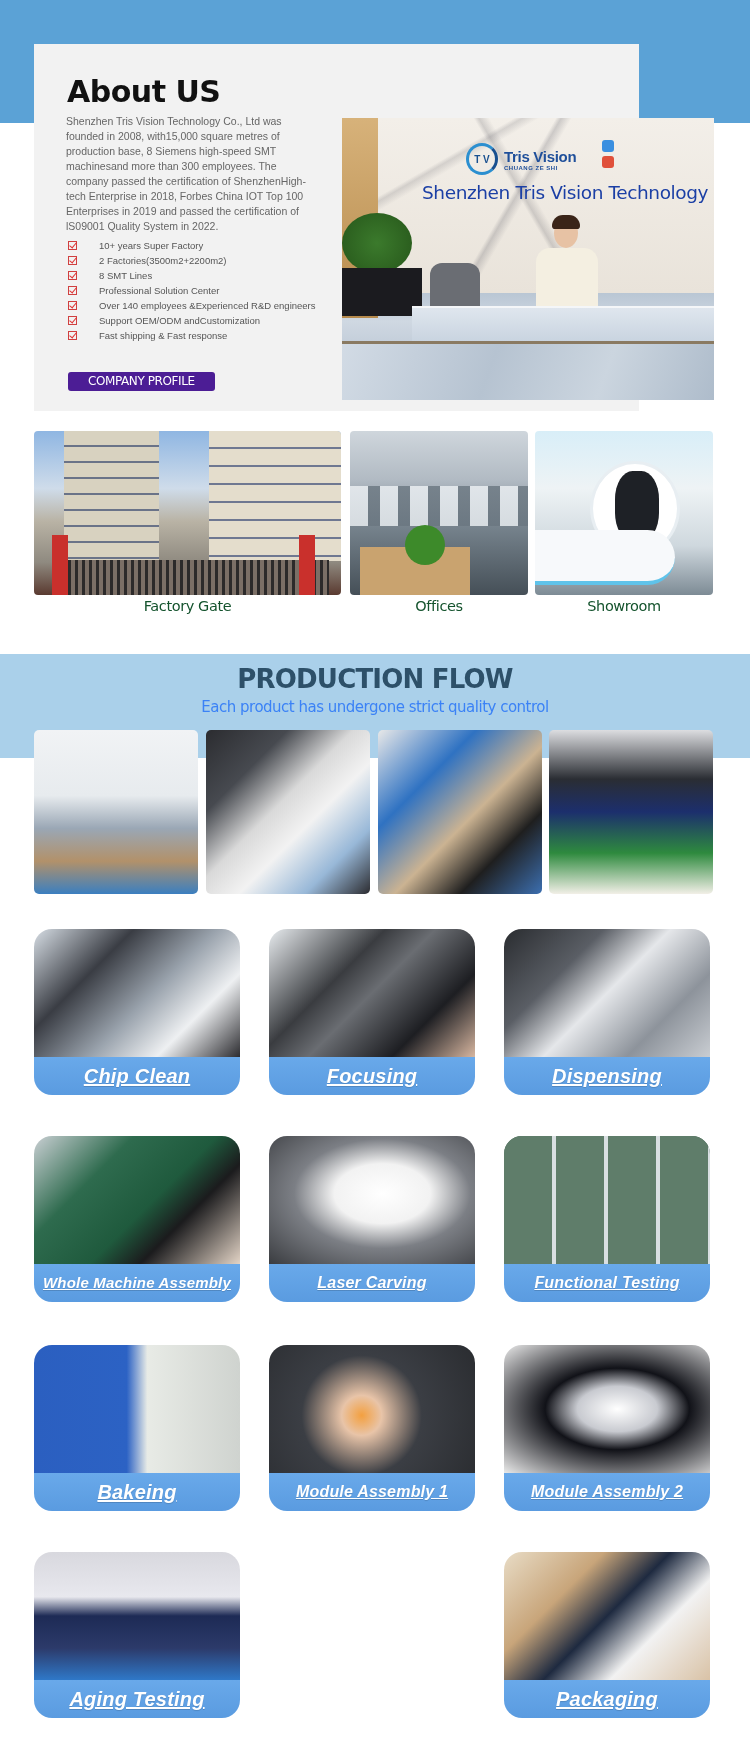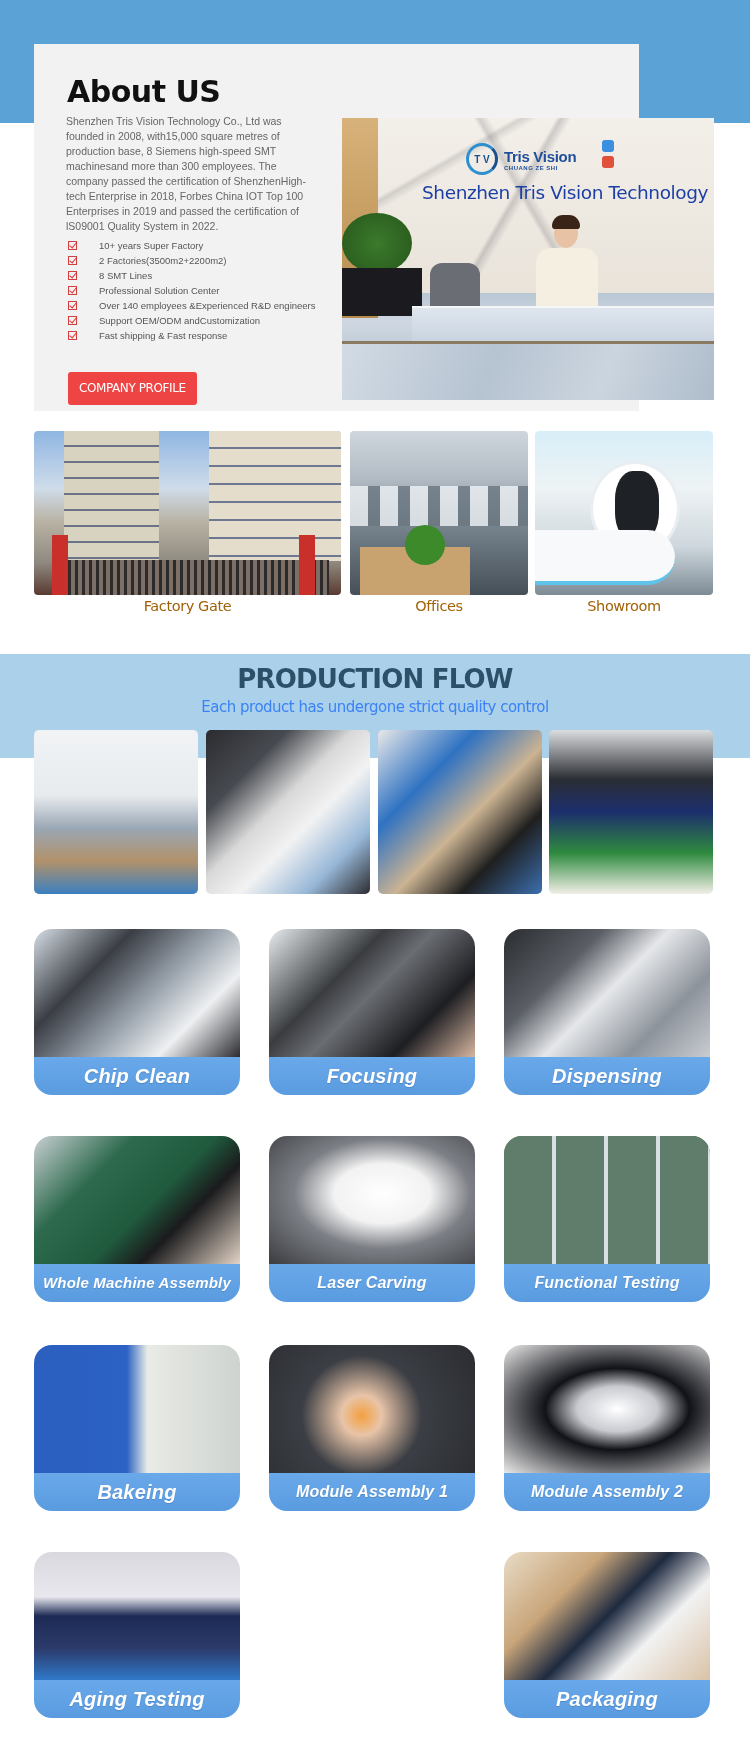--- a/index.html
+++ b/index.html
@@ -8,21 +8,21 @@
 
   
   .top-band { position: absolute; left: 0; top: 0; width: 750px; height: 123px; background: #5ba2d6; }
   .about-card { position: absolute; left: 34px; top: 44px; width: 605px; height: 367px; background: #f2f2f2; }
   .about-title { position: absolute; left: 67px; top: 74px; font-size: 30px; color: #111; font-family: "DejaVu Sans", sans-serif; letter-spacing: -0.5px; }
   .about-body { position: absolute; left: 66px; top: 114px; width: 250px; font-size: 10.5px; line-height: 15px; color: #666; font-family: "Liberation Sans", sans-serif; }
   .about-list { position: absolute; left: 68px; top: 238px; list-style: none; }
   .about-list li { font-size: 9.5px; line-height: 15px; color: #555; display: flex; align-items: center; gap: 22px; }
   .check { width: 9px; height: 9px; border: 1px solid #d04040; position: relative; display: inline-block; }
   .check::after { content: ""; position: absolute; left: 2px; top: -1px; width: 3px; height: 6px; border-right: 1.5px solid #e03030; border-bottom: 1.5px solid #e03030; transform: rotate(40deg); }
-  .profile-btn { position: absolute; left: 68px; top: 372px; height: 33px; padding: 0 11px; background: #ef4444; color: #fff; border-radius: 3px; font-size: 12px; line-height: 19px; font-family: "DejaVu Sans", sans-serif; letter-spacing: -0.4px; border: none; }
+  .profile-btn { position: absolute; left: 68px; top: 372px; height: 19px; padding: 0 20px; background: #4c1d95; color: #fff; border-radius: 3px; font-size: 12px; line-height: 19px; font-family: "DejaVu Sans", sans-serif; letter-spacing: -0.4px; border: none; }
 
   .reception { position: absolute; left: 342px; top: 118px; width: 372px; height: 282px; overflow: hidden;
     background: linear-gradient(180deg, #f3efe9 0%, #e9e3da 62%, #b9c6d4 62%, #cfd8e2 72%, #a7b6c7 100%); }
   .reception .marble { position: absolute; inset: 0; background:
       linear-gradient(120deg, transparent 40%, rgba(90,90,100,.25) 41%, transparent 43%),
       linear-gradient(60deg, transparent 55%, rgba(70,70,80,.2) 56%, transparent 58%),
       linear-gradient(150deg, transparent 20%, rgba(80,80,90,.18) 21%, transparent 23%); }
   .reception .shelf { position: absolute; left: 0; top: 0; width: 36px; height: 200px; background: linear-gradient(#d7b27a,#b68a4c); }
   .reception .plant { position: absolute; left: 0; top: 95px; width: 70px; height: 60px; border-radius: 50%; background: radial-gradient(circle,#3b7a2c,#26561a); }
   .reception .monitor { position: absolute; left: 0; top: 150px; width: 80px; height: 48px; background: #1b1b1f; }
@@ -39,21 +39,21 @@
   .logo-text { display: flex; flex-direction: column; }
   .logo-name { color: #1f4f9a; font-size: 15px; font-weight: bold; letter-spacing: -0.3px; }
   .logo-sub { color: #1f4f9a; font-size: 6px; font-weight: bold; letter-spacing: 0.5px; }
   .app-icons { position: absolute; left: 260px; top: 22px; display: flex; flex-direction: column; gap: 4px; }
   .app-icons span { width: 12px; height: 12px; border-radius: 3px; display: block; }
   .wall-text { position: absolute; left: 80px; top: 64px; color: #1b3fa5; font-size: 18.5px; letter-spacing: -0.4px; white-space: nowrap; font-family: "DejaVu Sans", sans-serif; }
 
   
   .photo-row { position: absolute; top: 431px; left: 0; width: 750px; }
   .photo { position: absolute; top: 0; height: 164px; border-radius: 4px; overflow: hidden; }
-  .photo-cap { position: absolute; top: 167px; text-align: center; font-size: 14.5px; color: #a16207; font-family: "DejaVu Sans", sans-serif; letter-spacing: -0.4px; }
+  .photo-cap { position: absolute; top: 167px; text-align: center; font-size: 14.5px; color: #14532d; font-family: "DejaVu Sans", sans-serif; letter-spacing: -0.4px; }
   .ph-gate { left: 34px; width: 307px; background: linear-gradient(180deg,#8fb6e2 0%,#cfdcea 35%,#b9b3a5 55%,#8f8a80 80%,#5a3a30 100%); }
   .ph-gate .bld1 { position: absolute; left: 30px; top: 0; width: 95px; height: 130px; background: repeating-linear-gradient(180deg,#d8d2c0 0 14px,#6a7388 14px 16px); }
   .ph-gate .bld2 { position: absolute; left: 175px; top: 0; width: 132px; height: 130px; background: repeating-linear-gradient(180deg,#e4ddcc 0 16px,#6f7891 16px 18px); }
   .ph-gate .gate { position: absolute; left: 20px; bottom: 0; width: 275px; height: 35px; background: repeating-linear-gradient(90deg,#2c2a2a 0 3px,#7b6f66 3px 7px); }
   .ph-gate .pillar { position: absolute; bottom: 0; width: 16px; height: 60px; background: #c9302c; }
   .ph-office { left: 350px; width: 178px; background: linear-gradient(180deg,#cfd6dc 0%,#b1bac3 30%,#7a8791 55%,#454f57 100%); }
   .ph-office .desk { position: absolute; left: 10px; bottom: 0; width: 110px; height: 48px; background: #c9a36f; }
   .ph-office .plant { position: absolute; left: 55px; bottom: 30px; width: 40px; height: 40px; border-radius: 50%; background: #3d8a2a; }
   .ph-office .screens { position: absolute; left: 0; top: 55px; width: 178px; height: 40px; background: repeating-linear-gradient(90deg,#eef2f5 0 18px,#6a7680 18px 30px); opacity: .8; }
   .ph-show { left: 535px; width: 178px; background: linear-gradient(180deg,#d8eef8 0%,#eef3f5 35%,#cfd8de 70%,#7d8b95 100%); }
@@ -67,21 +67,21 @@
   .pf-sub { position: absolute; left: 0; top: 698px; width: 750px; text-align: center; font-size: 15px; color: #3b82f6; font-family: "DejaVu Sans", sans-serif; letter-spacing: -0.5px; }
   .pf-photo { position: absolute; top: 730px; width: 164px; height: 164px; border-radius: 5px; overflow: hidden; }
   .pf1 { left: 34px; background: linear-gradient(180deg,#f1f3f5 0%,#e7ebee 40%,#9aa7b5 60%,#b2916a 80%,#3b7fc0 100%); }
   .pf2 { left: 206px; background: linear-gradient(135deg,#2b2c30 0%,#474a50 25%,#d9d9d9 45%,#f2f2f2 60%,#98b8d8 80%,#2c2c30 100%); }
   .pf3 { left: 378px; background: linear-gradient(135deg,#e8e8e8 0%,#2f72c2 30%,#cbb392 55%,#1f1f1f 75%,#3c6fb0 100%); }
   .pf4 { left: 549px; background: linear-gradient(180deg,#dcdde0 0%,#2a2d33 30%,#1c2f6d 50%,#2e8a3e 75%,#f2efe7 100%); }
 
   
   .proc-card { position: absolute; width: 206px; height: 166px; border-radius: 18px; overflow: hidden; }
   .proc-img { position: absolute; left: 0; top: 0; width: 206px; height: 128px; }
-  .proc-label { position: absolute; left: 0; top: 128px; width: 206px; height: 38px; background: linear-gradient(180deg,#69a9ea,#5a9be0); color: #fff; font-style: italic; font-weight: bold; text-align: center; line-height: 38px; font-family: "Liberation Sans", sans-serif; letter-spacing: 0.2px; text-shadow: 0 1px 1px rgba(0,0,0,.15); }
+  .proc-label { position: absolute; left: 0; top: 128px; width: 206px; height: 38px; background: linear-gradient(180deg,#69a9ea,#5a9be0); color: #fff; font-style: italic; font-weight: bold; text-align: center; line-height: 38px; font-family: "Liberation Sans", sans-serif; letter-spacing: 0.2px; text-shadow: 0 1px 1px rgba(0,0,0,.15); text-decoration: underline; }
   .lbl-big { font-size: 20px; }
   .lbl-mid { font-size: 16px; }
   .lbl-sm { font-size: 15px; }
 </style>
 </head>
 <body>
 
 <div class="page">
 
   <div class="top-band"></div>

